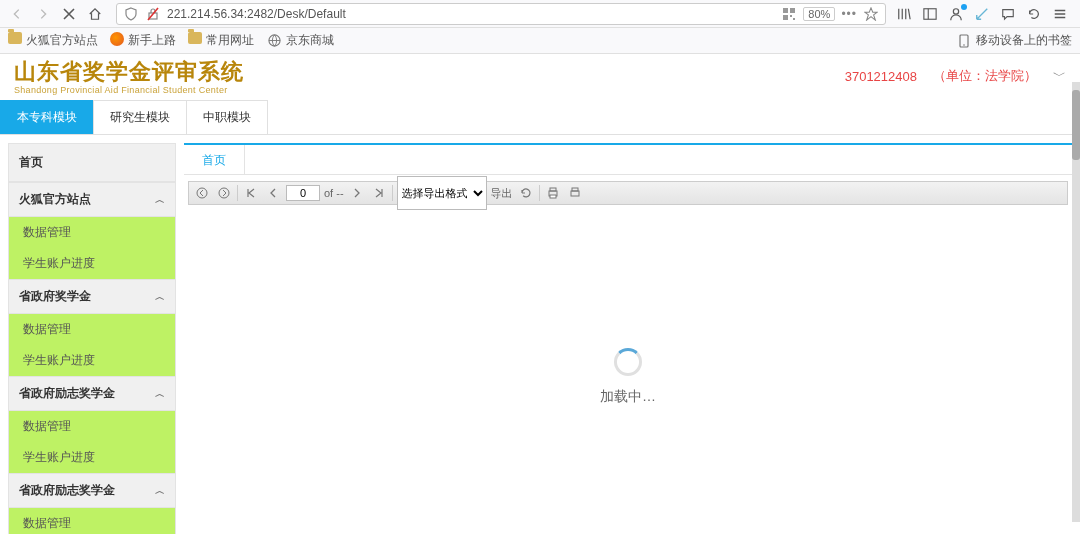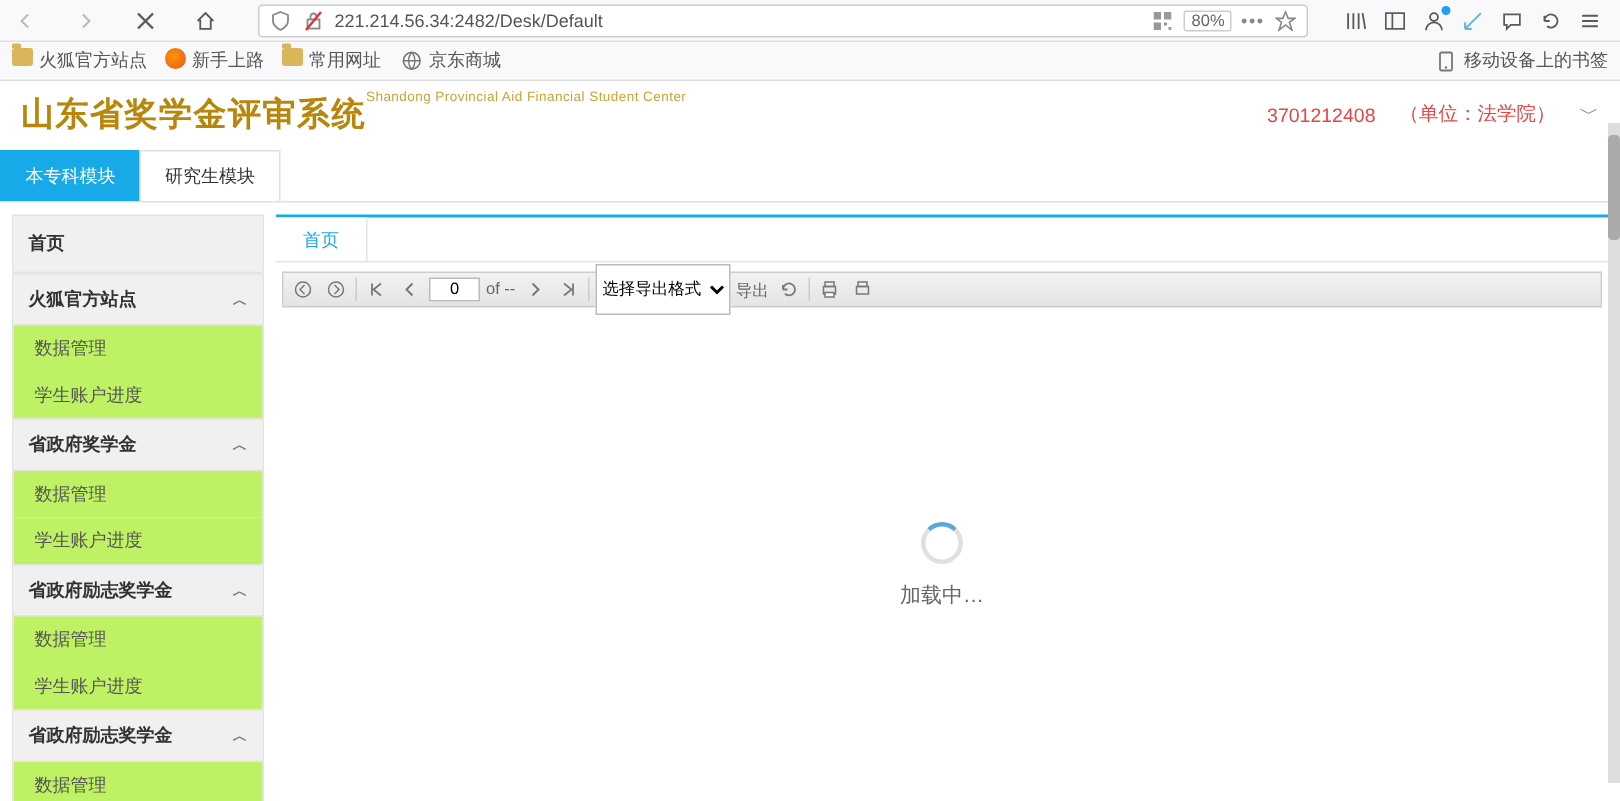--- a/index.html
+++ b/index.html
@@ -1,39 +1,39 @@
 <!DOCTYPE html>
 <html><head>
 <meta charset="utf-8">
 <style>
 * { margin: 0; padding: 0; box-sizing: border-box; font-family: "Microsoft YaHei", Arial, sans-serif; }
 body { width: 1080px; height: 534px; background: #fff; overflow: hidden; font-size: 12px; color: #333; }
 
 
-.browser-bar { height: 28px; background: #f9f9fb; border-bottom: 1px solid #e0e0e0; display: flex; align-items: center; padding: 0 6px; gap: 18px; }
+.browser-bar { height: 28px; background: #f9f9fb; border-bottom: 1px solid #e0e0e0; display: flex; align-items: center; padding: 0 6px; gap: 4px; }
 .nav-btn { width: 22px; height: 22px; display: flex; align-items: center; justify-content: center; color: #5a5a5a; cursor: pointer; border-radius: 3px; }
 .nav-btn.dis { color: #bbb; }
 .url-box { flex: 1; height: 22px; background: #fff; border: 1px solid #ccc; border-radius: 3px; display: flex; align-items: center; padding: 0 6px; gap: 6px; margin: 0 6px; }
 .url-text { flex: 1; font-size: 12px; color: #555; }
 .zoom-badge { font-size: 11px; color: #666; border: 1px solid #ccc; border-radius: 2px; padding: 0 4px; }
 .right-icons { display: flex; align-items: center; gap: 10px; padding-right: 6px; color: #5a5a5a; }
 .ico { width: 16px; height: 16px; display: inline-flex; align-items: center; justify-content: center; }
 
 .bookmarks-bar { height: 26px; background: #f9f9fb; border-bottom: 1px solid #e0e0e0; display: flex; align-items: center; padding: 0 8px; gap: 12px; color: #555; }
 .bm-item { display: flex; align-items: flex-start; gap: 4px; cursor: pointer; font-size: 12px; }
 .folder-ico { width: 14px; height: 12px; background: #d9b65c; border-radius: 2px; position: relative; }
 .folder-ico::before { content: ""; position: absolute; top: -3px; left: 0; width: 6px; height: 3px; background: #d9b65c; border-radius: 1px 1px 0 0; }
 .ff-ico { width: 14px; height: 14px; border-radius: 50%; background: radial-gradient(circle at 40% 40%, #ff9500, #e25822); }
 .bm-right { margin-left: auto; display: flex; align-items: center; gap: 4px; }
 
 
 .page-hdr { height: 40px; display: flex; align-items: center; padding: 4px 14px 0; }
 .logo-txt { font-size: 22px; font-weight: bold; color: #b8860b; letter-spacing: 1px; }
 .logo-sub { font-size: 9px; color: #caa33a; margin-top: -2px; letter-spacing: 0.3px; }
-.logo-blk { display: flex; }
+.logo-blk { display: flex; flex-direction: column; }
 .user-info { margin-left: auto; font-size: 13px; color: #e84545; display: flex; align-items: center; gap: 16px; }
 .chev-d { color: #888; }
 
 
 .mod-tabs { display: flex; border-bottom: 1px solid #e0e0e0; margin-top: 6px; }
 .mod-tab { padding: 8px 16px; font-size: 12px; cursor: pointer; background: #fff; border: 1px solid #e0e0e0; border-bottom: none; margin-right: -1px; }
 .mod-tab.active { background: #18a9e8; color: #fff; border-color: #18a9e8; }
 
 
 .main { display: flex; height: calc(534px - 28px - 26px - 40px - 34px); margin-top: 8px; padding: 0 8px; gap: 8px; }
@@ -201,20 +201,21 @@
   <div class="user-info">
     <span>3701212408</span>
     <span>（单位：法学院）</span>
     <span class="chev-d">﹀</span>
   </div>
 </div>
 
 <div class="mod-tabs">
   <div class="mod-tab active"><span>本专科模块</span></div>
   <div class="mod-tab"><span>研究生模块</span></div>
+  <div class="mod-tab"><span>中职模块</span></div>
 </div>
 
 <div class="main">
   <div class="sidebar">
     <div class="sb-home"><span>首页</span></div>
 
     <div class="sb-sec">
         <span>火狐官方站点</span>
         <span class="caret">︿</span>
       </div>

